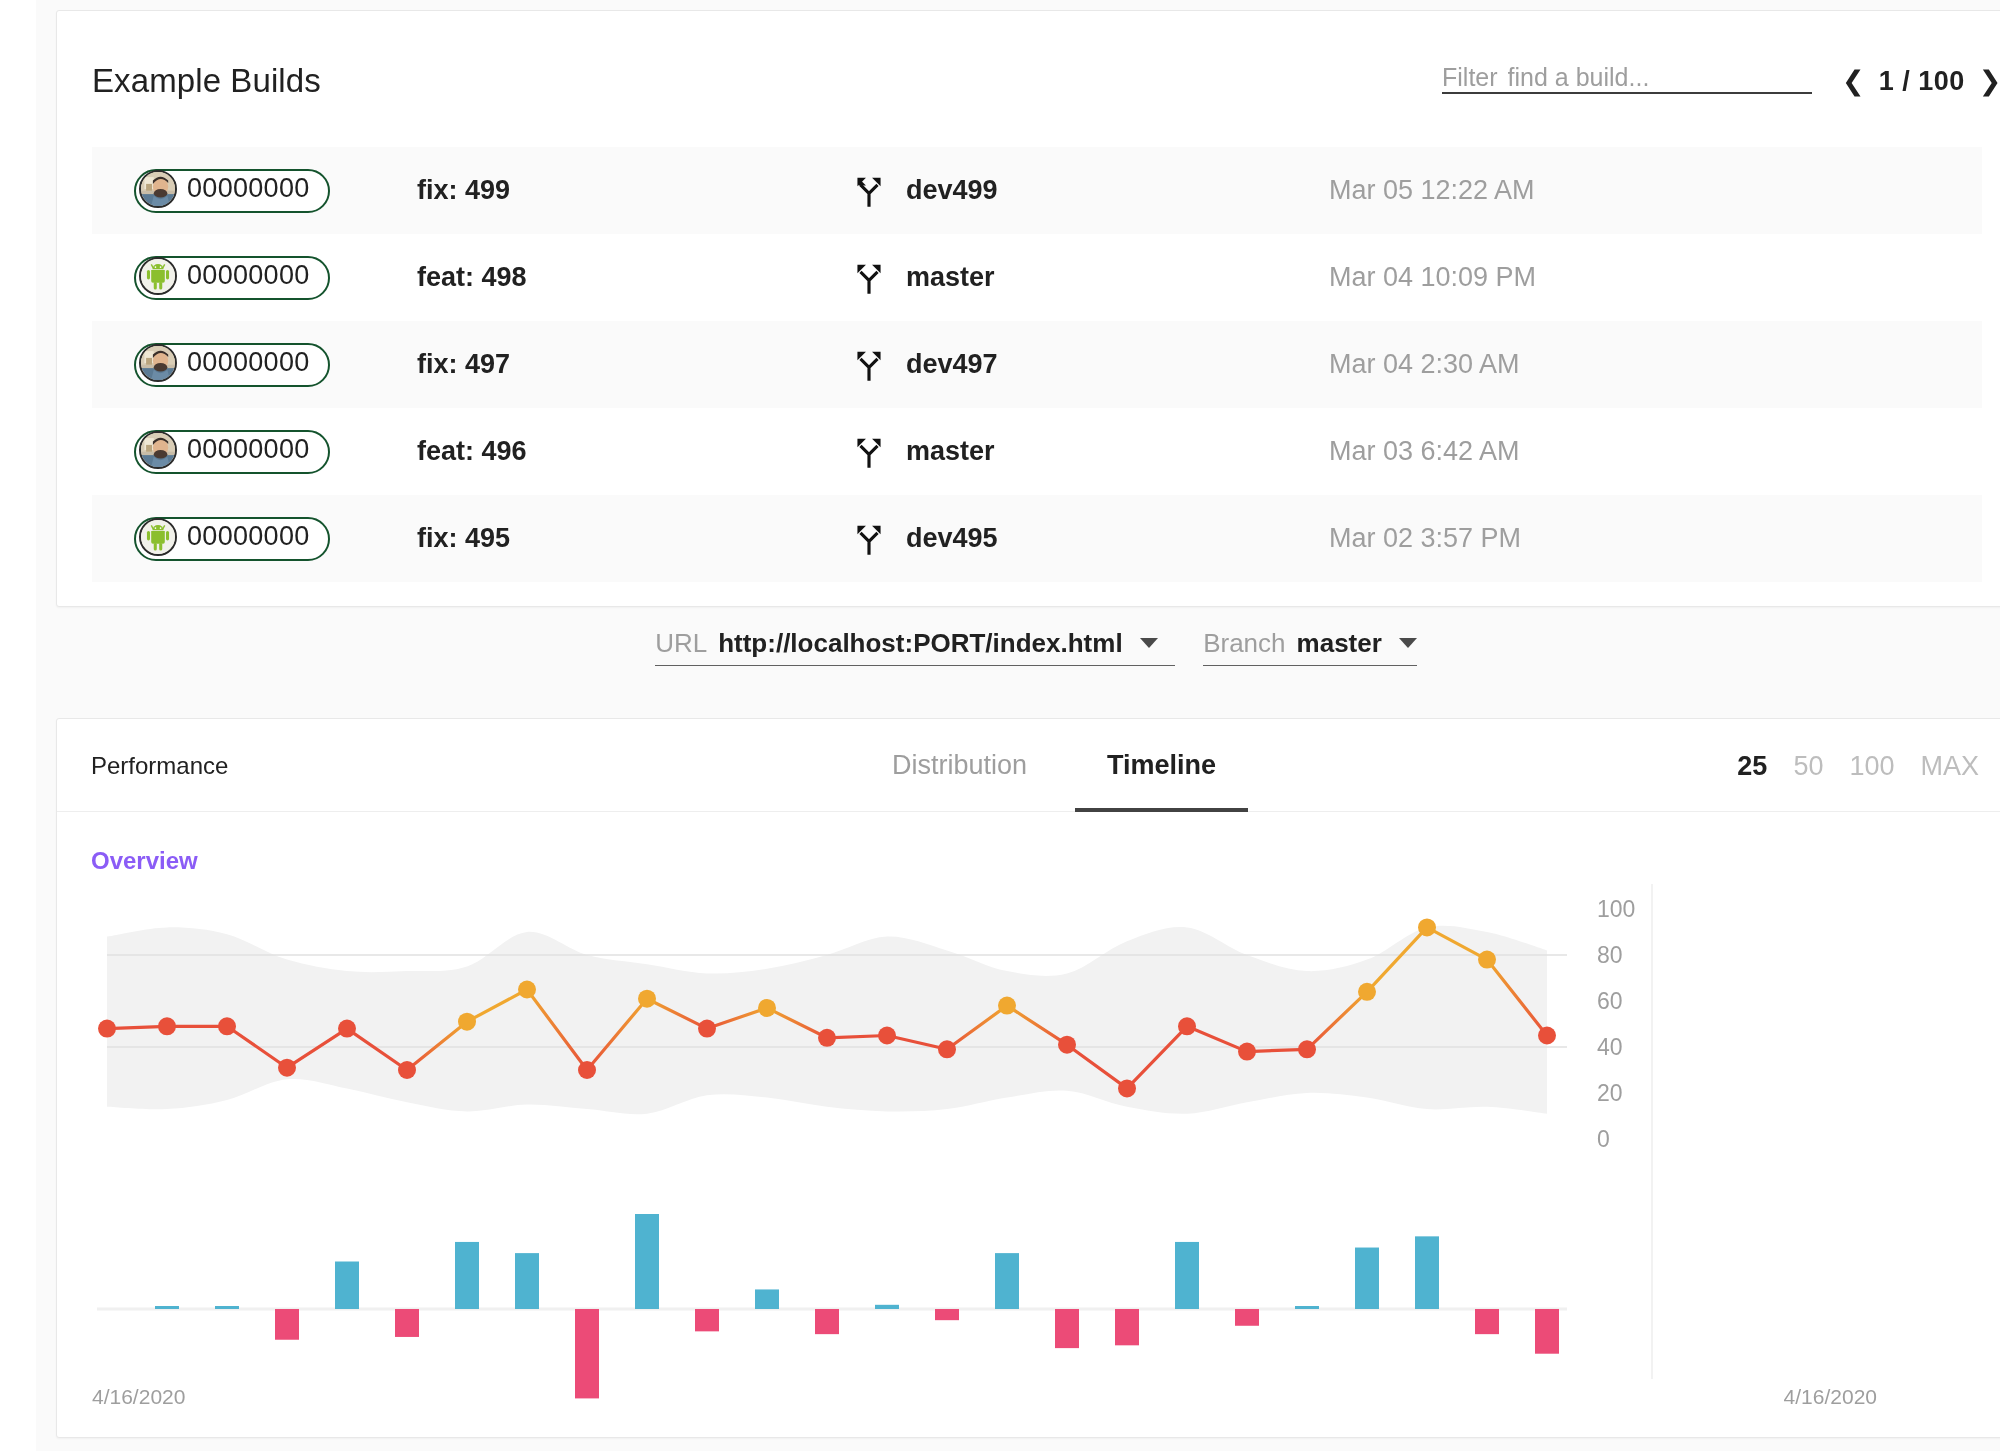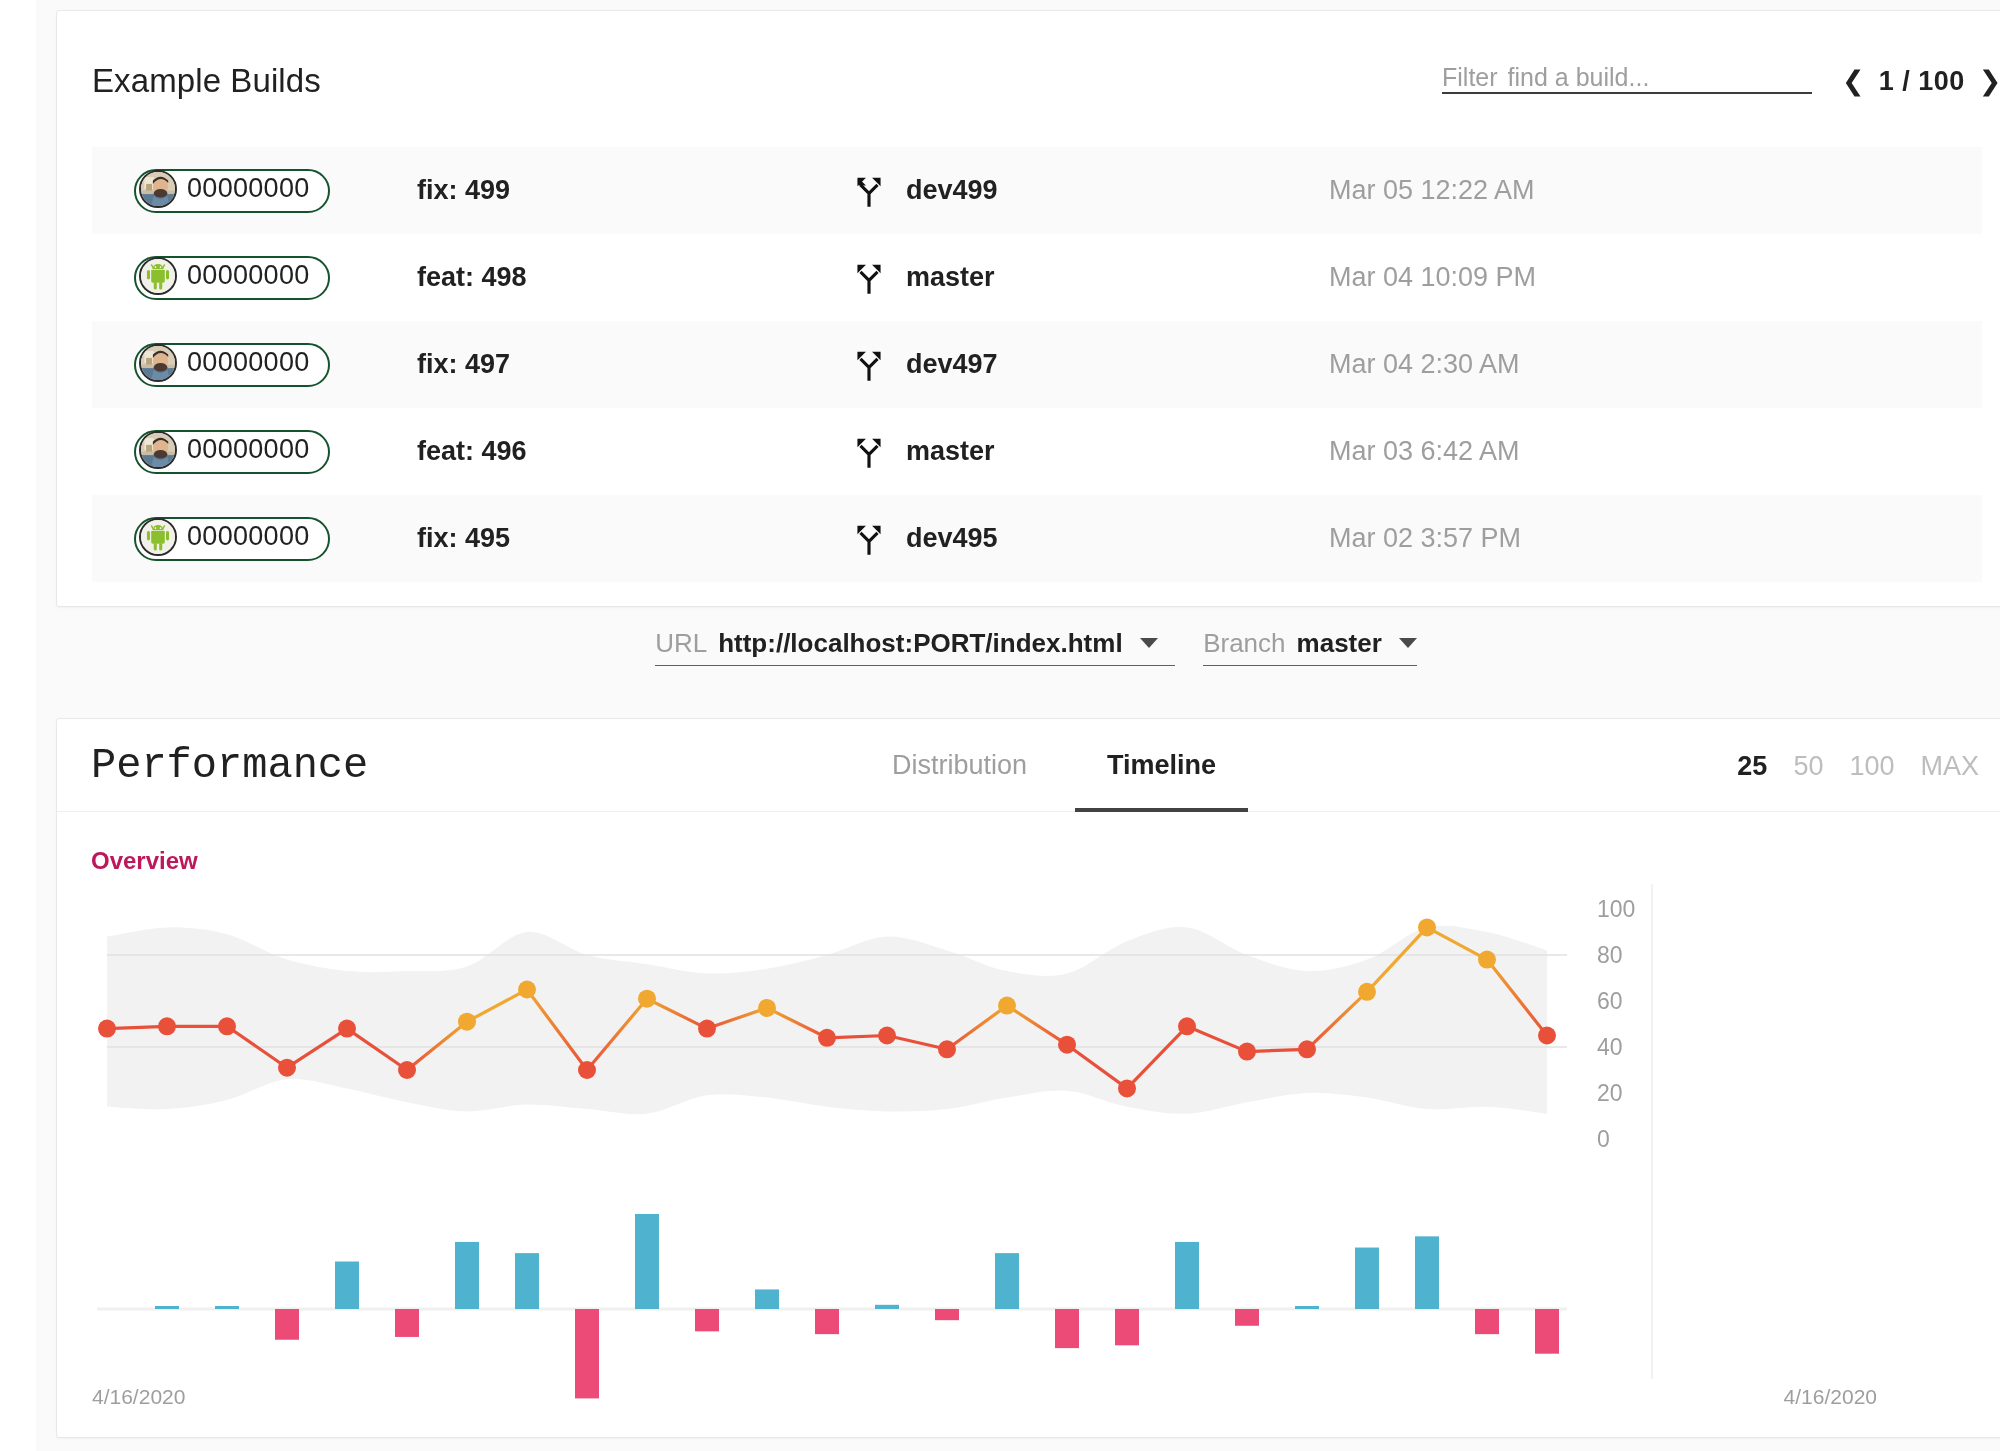--- a/index.html
+++ b/index.html
@@ -225,23 +225,22 @@
   .perf-header {
     height: 93px;
     position: relative;
     border-bottom: 1px solid #eeeeee;
   }
   .perf-title {
     position: absolute;
     left: 34px;
     top: 47px;
     transform: translateY(-50%);
-    font-size: 42px;
-    color: #212121;
-    font-family: Liberation Mono, monospace;
+    font-size: 24px;
+    color: #212121;
   }
   .tabs {
     position: absolute;
     left: 795px;
     top: 0;
     height: 93px;
     display: flex;
     align-items: center;
     gap: 0;
   }
@@ -279,21 +278,21 @@
     cursor: pointer;
   }
   .count-opt.active { color: #212121; font-weight: 700; }
 
   .overview-label {
     position: absolute;
     left: 34px;
     top: 128px;
     font-size: 24px;
     font-weight: 700;
-    color: #be185d;
+    color: #8b5cf6;
     text-align: center;
   }
 
   .chart-area {
     position: absolute;
     left: 0;
     top: 165px;
     width: 1960px;
     height: 555px;
   }

